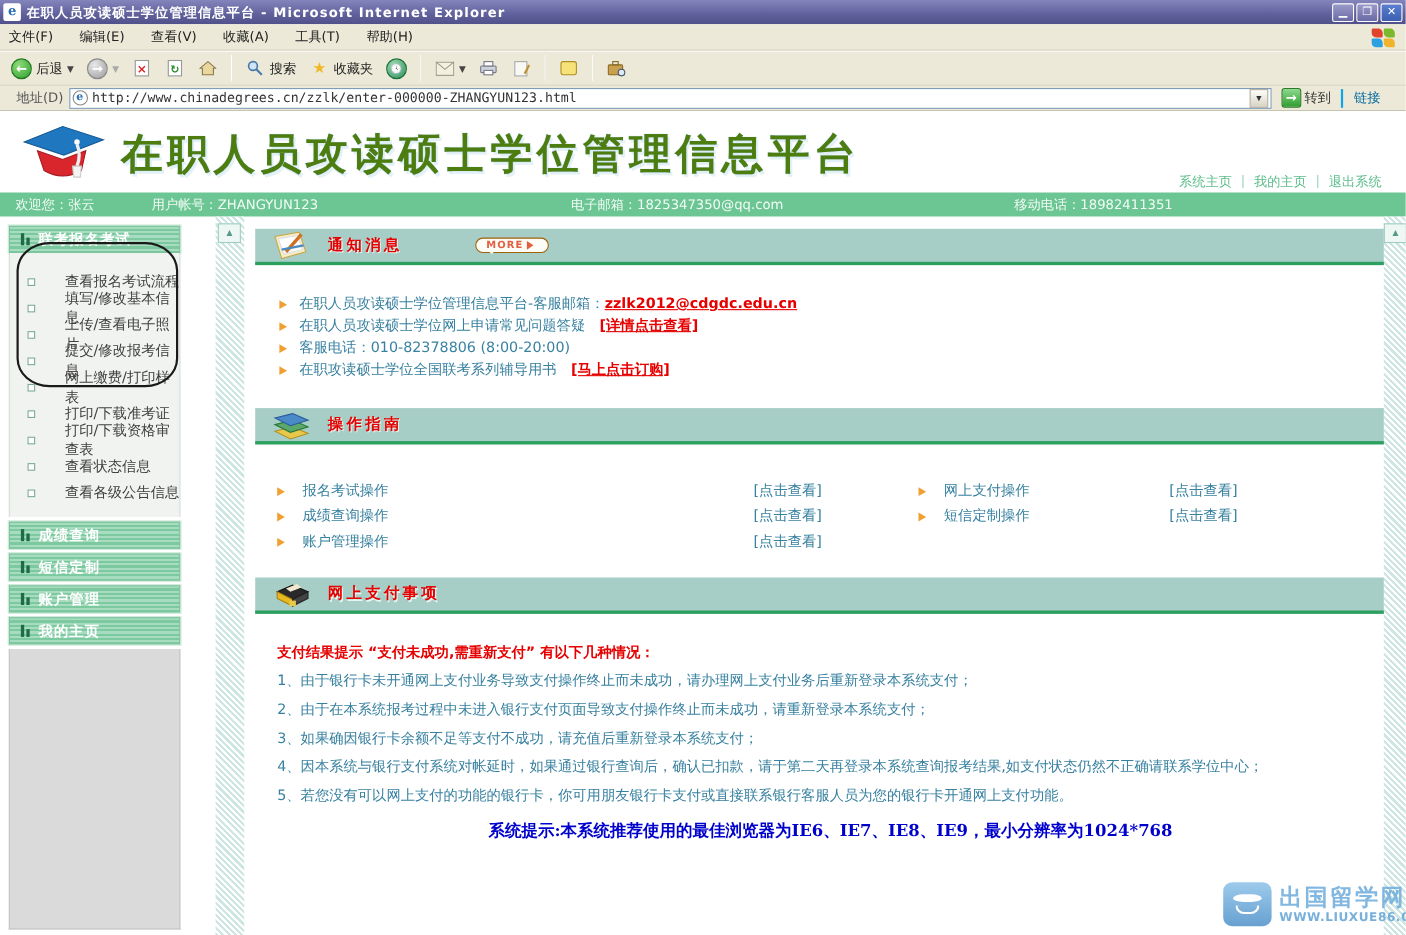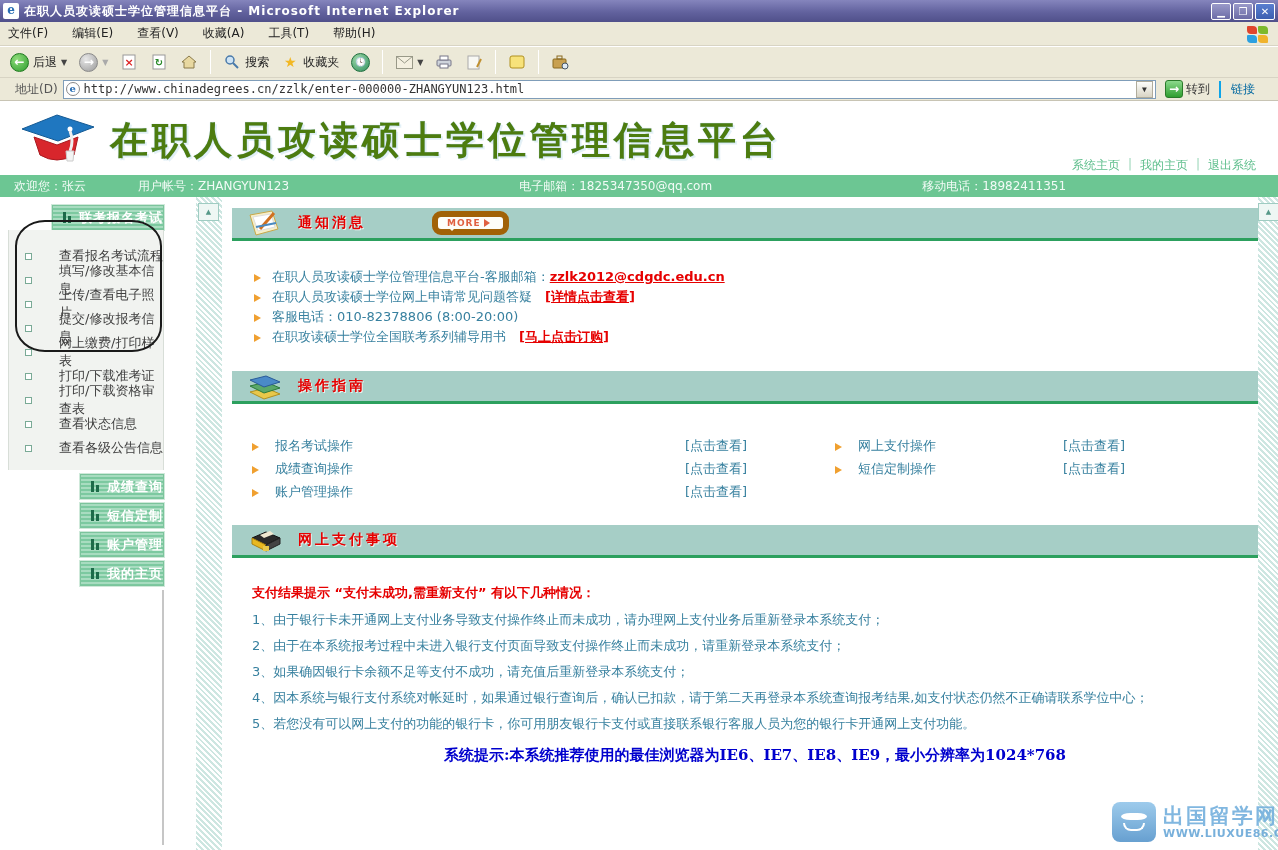--- a/index.html
+++ b/index.html
@@ -97,21 +97,21 @@
   }
   .strip-left  { position:absolute; left:196px; top:0; width:26px;  height:653px; }
   .strip-right { position:absolute; left:1258px; top:0; width:20px; height:653px; }
   .scrollbtn {
     position:absolute; top:6px; left:2px; width:21px; height:18px;
     background:#eef7f4; border:1px solid #9fccc2; color:#559988; font-size:7px;
     display:flex; align-items:center; justify-content:center;
   }
   
   .sidebar { position:absolute; left:8px; top:8px; width:156px; height:640px;
-    display:flex; flex-direction:column;align-items:flex-end; }
+    display:flex; flex-direction:column; }
   .side-sec {
     height:25px; flex:none; margin-top:4px; border:1px solid #7cc49c; outline:1px solid #cfe9da;
     background:repeating-linear-gradient(180deg,#a8dcc0 0 2px,#7cc9a0 2px 4px);
     background-color:#85cda6; display:flex; align-items:center; gap:8px; padding-left:10px;
     color:#fff; font-size:13px; font-weight:bold; letter-spacing:1px;
   }
   .side-sec:first-child { margin-top:0; }
   .bars { display:flex; align-items:flex-end; gap:2px; height:11px; }
   .bars i { display:block; width:3px; background:#1d6b49; }
   .bars i:nth-child(1){ height:11px; } .bars i:nth-child(2){ height:7px; }
@@ -127,21 +127,21 @@
   }
   
   .content { position:absolute; left:232px; top:0; width:1026px; height:653px; padding-top:11px; }
   .sechead {
     height:33px; background:#a6cec6; border-bottom:3px solid #2ca05e;
     display:flex; align-items:center; padding-left:14px; gap:14px;
   }
   .sechead .sectitle { color:#e60000; font-size:14px; font-weight:bold; letter-spacing:3px;
     text-shadow:1px 1px 0 #e8f2ee; }
   .more {
-    margin-left:52px; background:#fdfdf8; border:6px solid #a16207; border-radius:9px;
+    margin-left:52px; background:#fdfdf8; border:1px solid #a16207; border-radius:9px;
     padding:1px 9px; font-size:9px; font-weight:bold; color:#e06040; letter-spacing:1px;
     display:flex; align-items:center; gap:3px; position:relative;
   }
   .more:after { content:""; position:absolute; left:10px; bottom:-6px;
     border:4px solid transparent; border-top-color:#fdfdf8; }
   .tri { width:0; height:0; border:4px solid transparent; border-left:6px solid #e06040; display:inline-block; }
   .notice-list { margin:28px 0 0 22px; }
   .n-item { display:flex; align-items:baseline; gap:7px; margin-bottom:4px;
     color:#37809f; font-size:13px; line-height:16px; }
   .obul { width:0; height:0; border:4px solid transparent; border-left:7px solid #f0a030;

